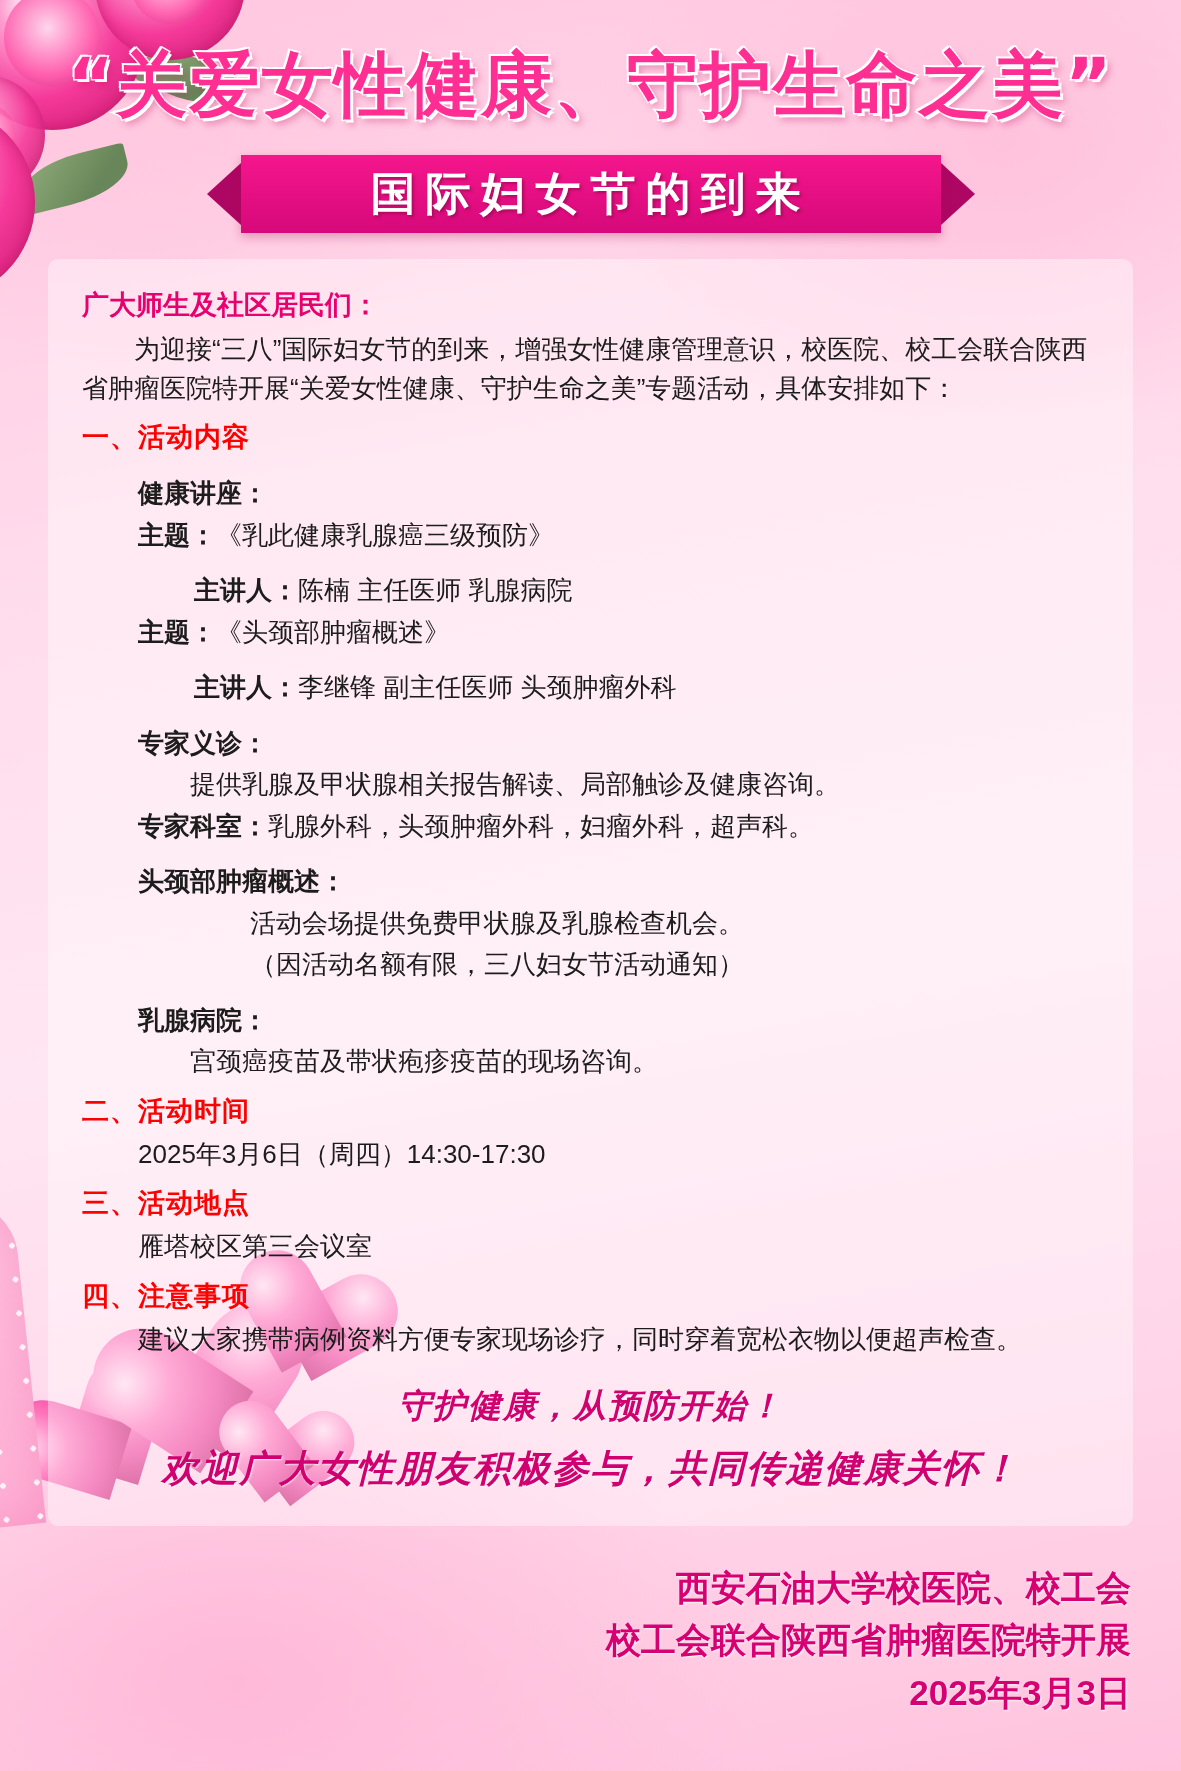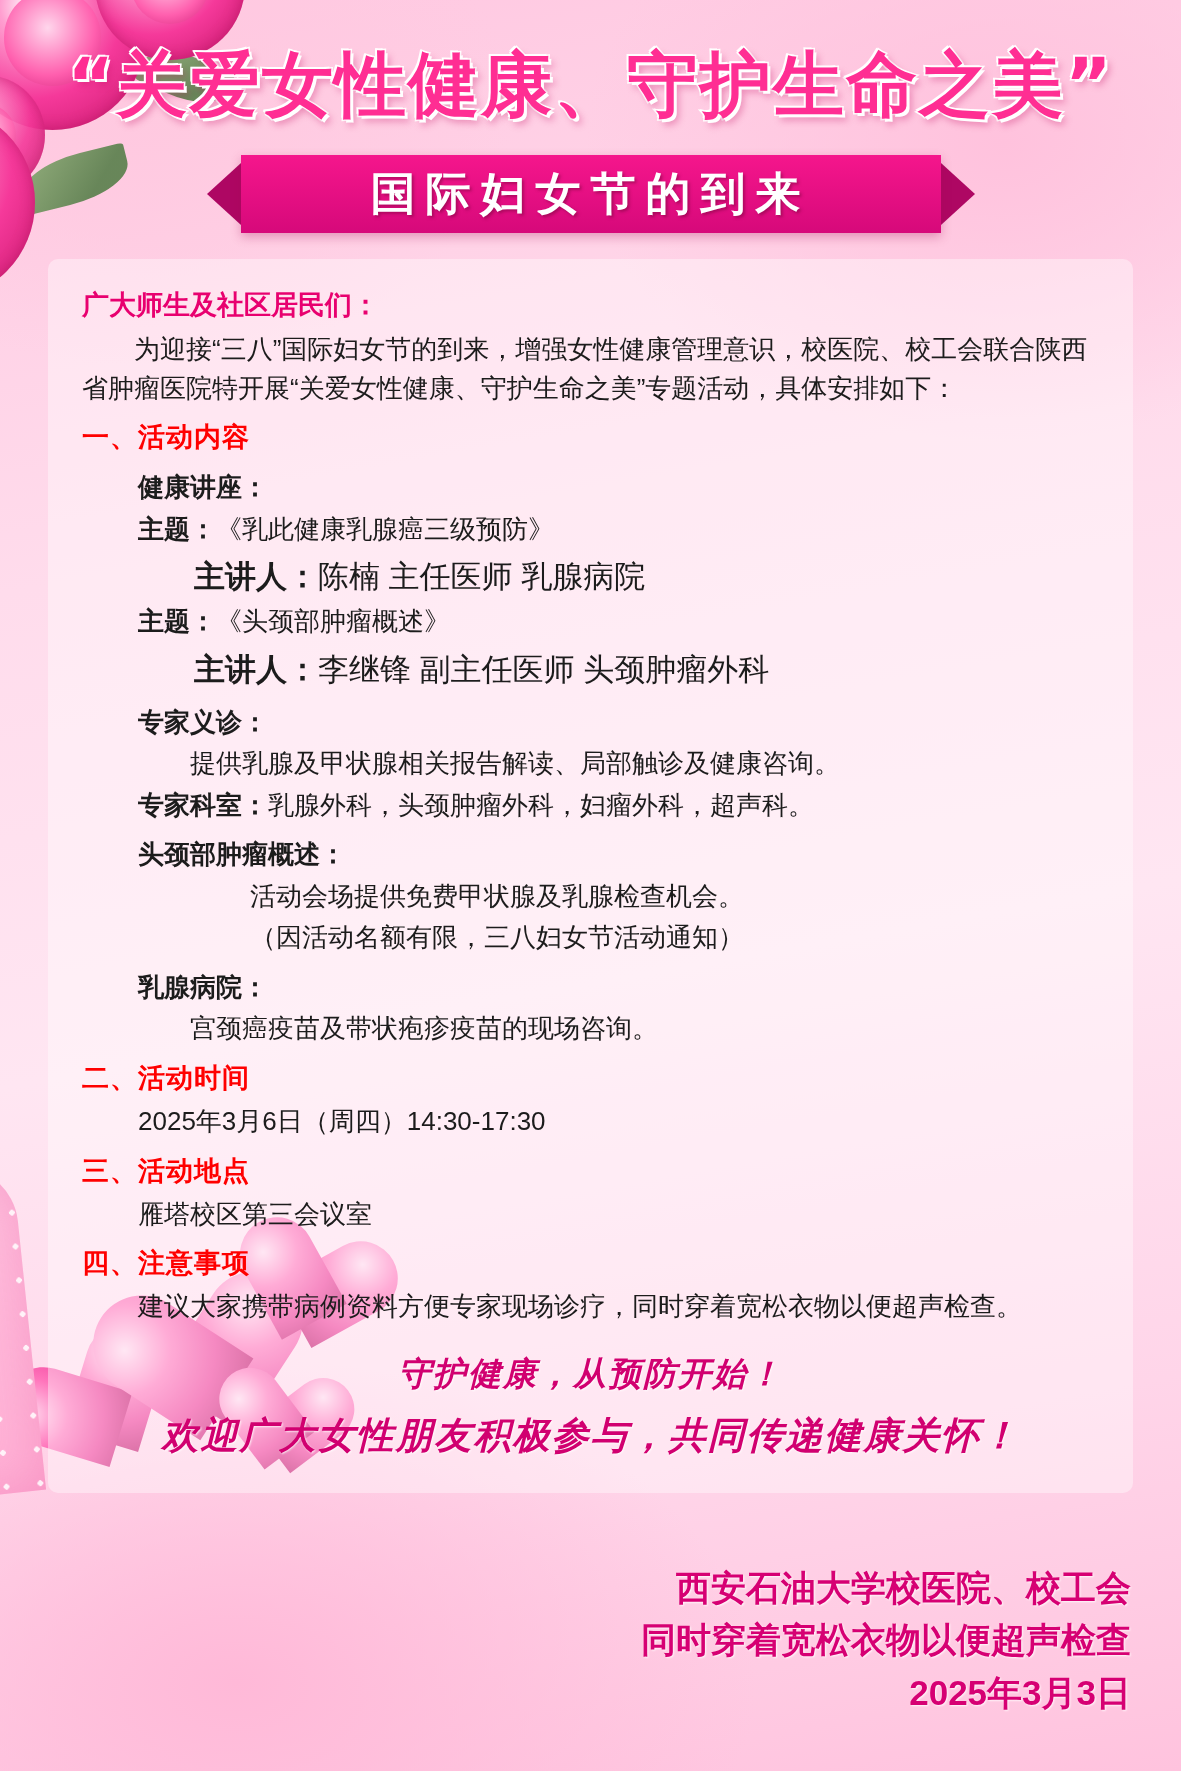--- a/index.html
+++ b/index.html
@@ -177,23 +177,23 @@
     line-height: 1.5;
     margin: 2px 0 6px 0;
   }
   .sec-head {
     color: #ff0000;
     font-weight: bold;
     font-size: 27px;
     margin: 9px 0 3px 0;
     letter-spacing: 1px;
   }
-  .lvl1 { margin-left: 56px; font-weight: bold; font-size: 26px; margin-top: 10px; }
+  .lvl1 { margin-left: 56px; font-weight: bold; font-size: 26px; margin-top: 16px; }
   .lvl1-n { margin-left: 56px; font-size: 26px; margin-top: 2px; }
-  .lvl2-n { margin-left: 112px; font-size: 31px; margin-top: 4px; }
+  .lvl2-n { margin-left: 112px; font-size: 26px; margin-top: 16px; }
   .lvl3-n { margin-left: 168px; font-size: 26px; margin-top: 2px; }
   .plain { margin-left: 56px; font-size: 26px; margin-top: 2px; }
   .bold-inline { font-weight: bold; }
   .note-para {
     text-indent: 2em;
     margin-left: 56px;
     font-size: 26px;
     margin-top: 2px;
   }
   .note-wrap { font-size: 26px; margin-top: 2px; }
@@ -317,17 +317,17 @@
 
   <div class="deco">
     <div class="gift">
       <div class="gift-dots"></div>
     </div>
 
   </div>
 
   <div class="signature">
     <div>西安石油大学校医院、校工会</div>
-    <div>同时穿着宽松衣物以便超声检查</div>
+    <div>校工会联合陕西省肿瘤医院特开展</div>
     <div>2025年3月3日</div>
   </div>
 
 </div>
 
 </body></html>

